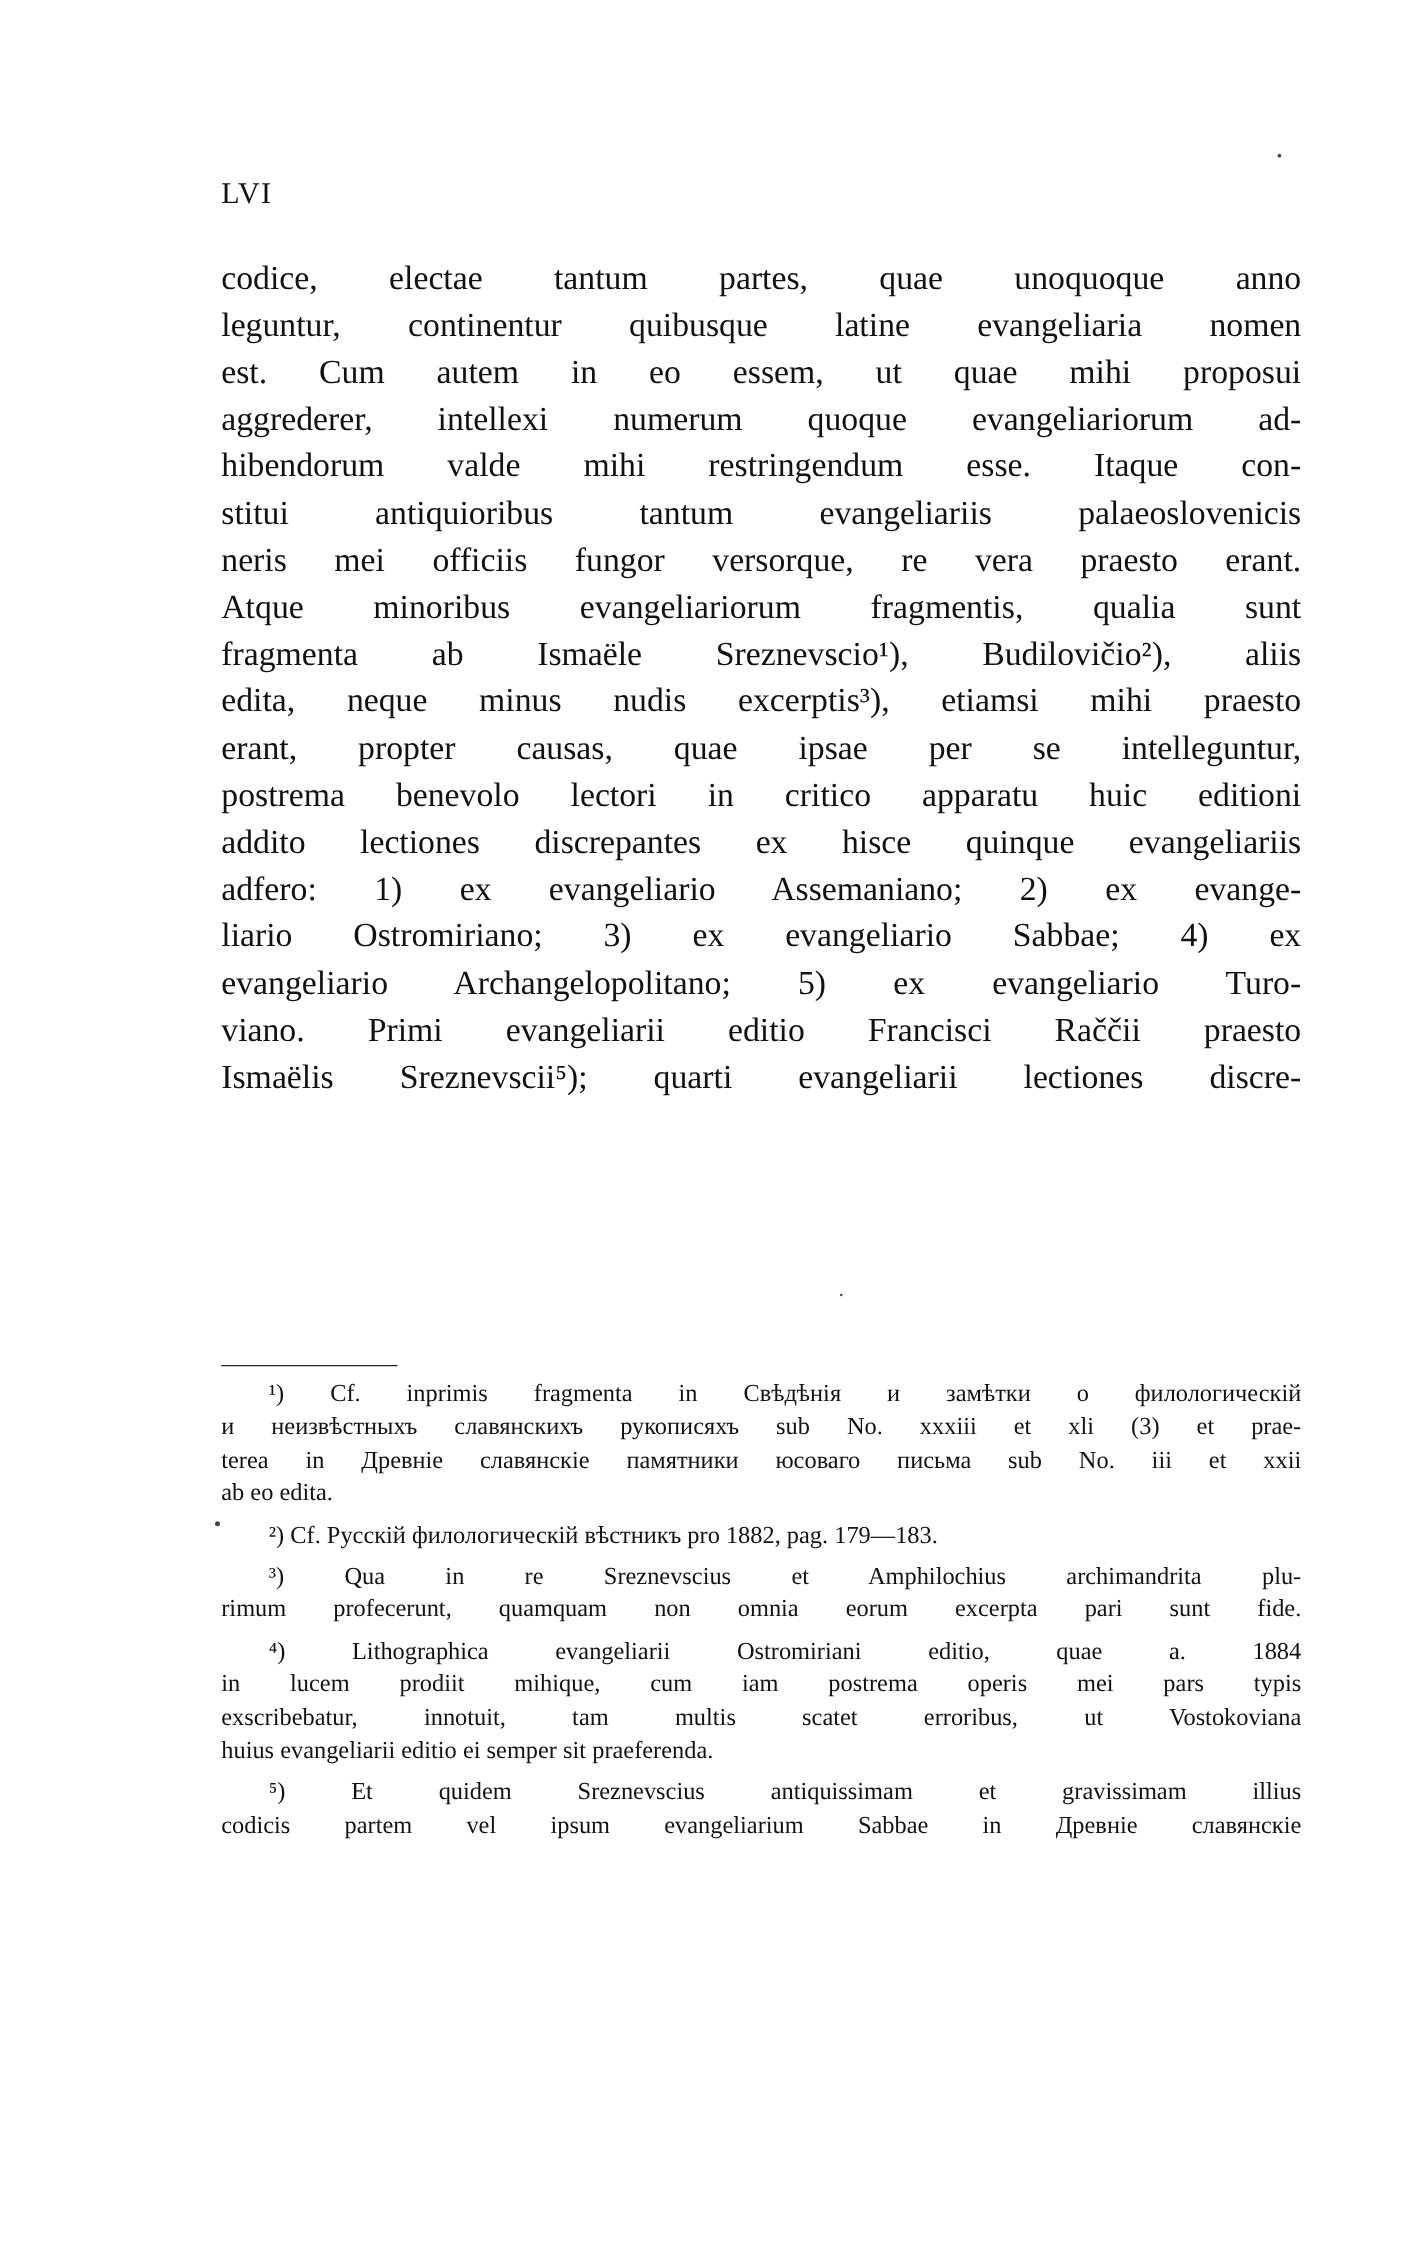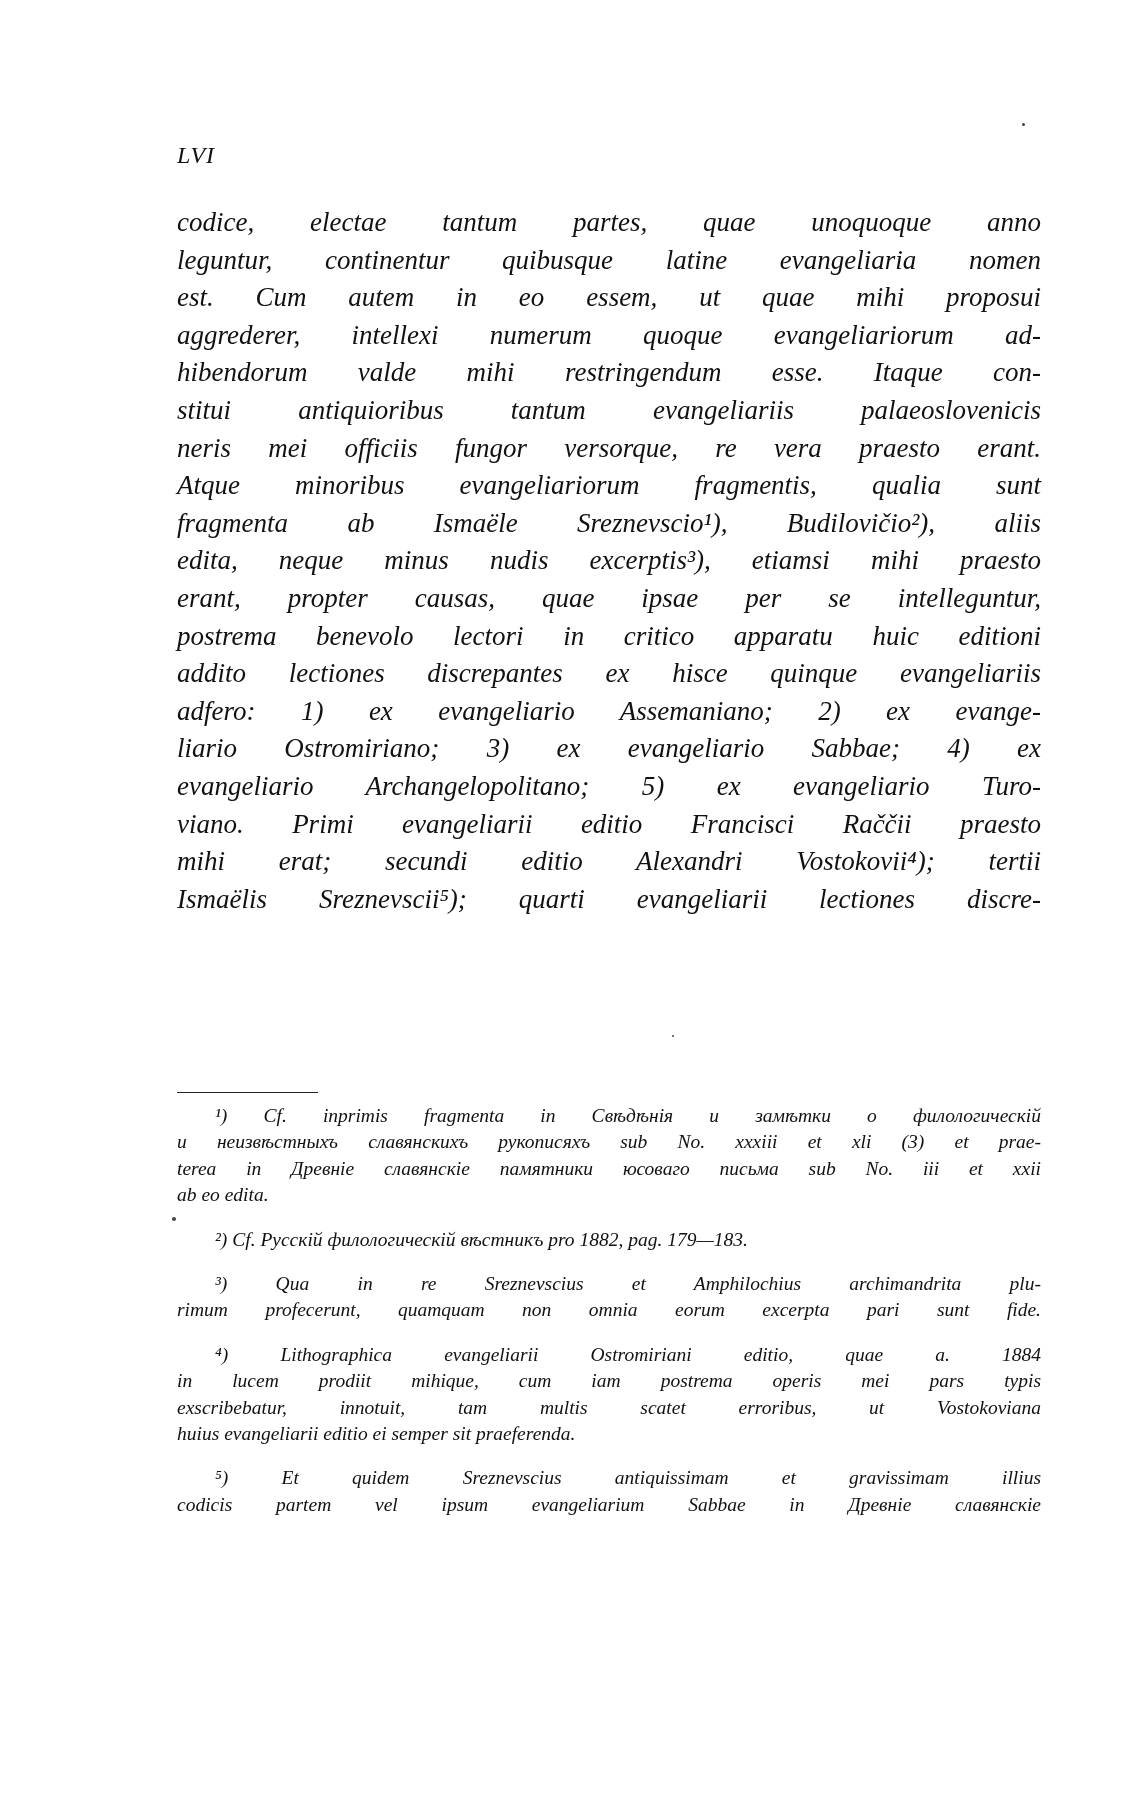--- a/index.html
+++ b/index.html
@@ -11,21 +11,21 @@
       width: 1140px;
       height: 1811px;
       position: relative;
       overflow: hidden;
       color: #111111;
       font-family: "DejaVu Serif", "Liberation Serif", serif;
     }
     .page {
       position: absolute;
       left: 0; top: 0;
-      width: 1140px; height: 1811px; font-style: italic;
+      width: 1140px; height: 1811px;
     }
     .page-number {
       position: absolute;
       left: 177px;
       top: 142px;
       font-size: 24px;
       letter-spacing: 1px;
       font-family: "Liberation Serif", "DejaVu Serif", serif;
     }
     .body-text {
@@ -72,21 +72,21 @@
       text-align-last: justify;
       white-space: nowrap;
     }
     .fn-line.indent {
       padding-left: 38px;
     }
     .fn-line.short {
       text-align-last: left;
     }
     .fn-line.gap {
-      margin-top: 18px;
+      margin-top: 7px;
     }
     .speck {
       position: absolute;
       width: 3px;
       height: 3px;
       background: #444;
       border-radius: 50%;
     }
   </style>
 </head>
@@ -111,21 +111,20 @@
     <span class="body-line">Atque minoribus evangeliariorum fragmentis, qualia sunt</span>
     <span class="body-line">fragmenta ab Ismaële Sreznevscio¹), Budilovičio²), aliis</span>
     <span class="body-line">edita, neque minus nudis excerptis³), etiamsi mihi praesto</span>
     <span class="body-line">erant, propter causas, quae ipsae per se intelleguntur,</span>
     <span class="body-line">postrema benevolo lectori in critico apparatu huic editioni</span>
     <span class="body-line">addito lectiones discrepantes ex hisce quinque evangeliariis</span>
     <span class="body-line">adfero: 1) ex evangeliario Assemaniano; 2) ex evange-</span>
     <span class="body-line">liario Ostromiriano; 3) ex evangeliario Sabbae; 4) ex</span>
     <span class="body-line">evangeliario Archangelopolitano; 5) ex evangeliario Turo-</span>
     <span class="body-line">viano. Primi evangeliarii editio Francisci Raččii praesto</span>
-    <span class="body-line">mihi erat; secundi editio Alexandri Vostokovii⁴); tertii</span>
     <span class="body-line last">Ismaëlis Sreznevscii⁵); quarti evangeliarii lectiones discre-</span>
   </div>
 
   <div class="fn-rule"></div>
 
   <div class="footnotes">
     <div>
       <span class="fn-line indent">¹) Cf. inprimis fragmenta in Свѣдѣнія и замѣтки о филологическій</span>
       <span class="fn-line">и неизвѣстныхъ славянскихъ рукописяхъ sub No. xxxiii et xli (3) et prae-</span>
       <span class="fn-line">terea in Древніе славянскіе памятники юсоваго письма sub No. iii et xxii</span>

